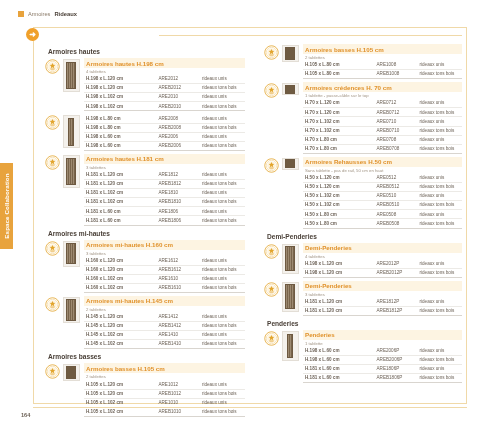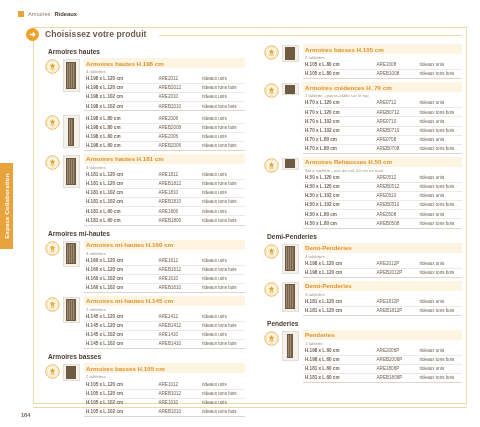--- a/index.html
+++ b/index.html
@@ -231,21 +231,20 @@
 
   <div class="breadcrumb">
     <span class="bc-square"></span>
     <span class="bc-cat">Armoires</span>
     <span class="bc-cur">Rideaux</span>
   </div>
 
   <div class="panel">
     <div class="panel-head">
       <div class="arrow-badge">➜</div>
-      <div class="panel-title">Choisissez votre produit</div>
       <div class="title-rule"></div>
     </div>
 
     <div class="cols">
       <div class="col left" id="col-left">
           <div class="group-head">Armoires hautes</div>
           <div class="block">
             <div class="seal">
               <svg class="seal-svg" viewBox="0 0 30 30">
                 <circle cx="15" cy="15" r="13.5" fill="none" stroke="#e2a52e" stroke-width="1.6"></circle>

